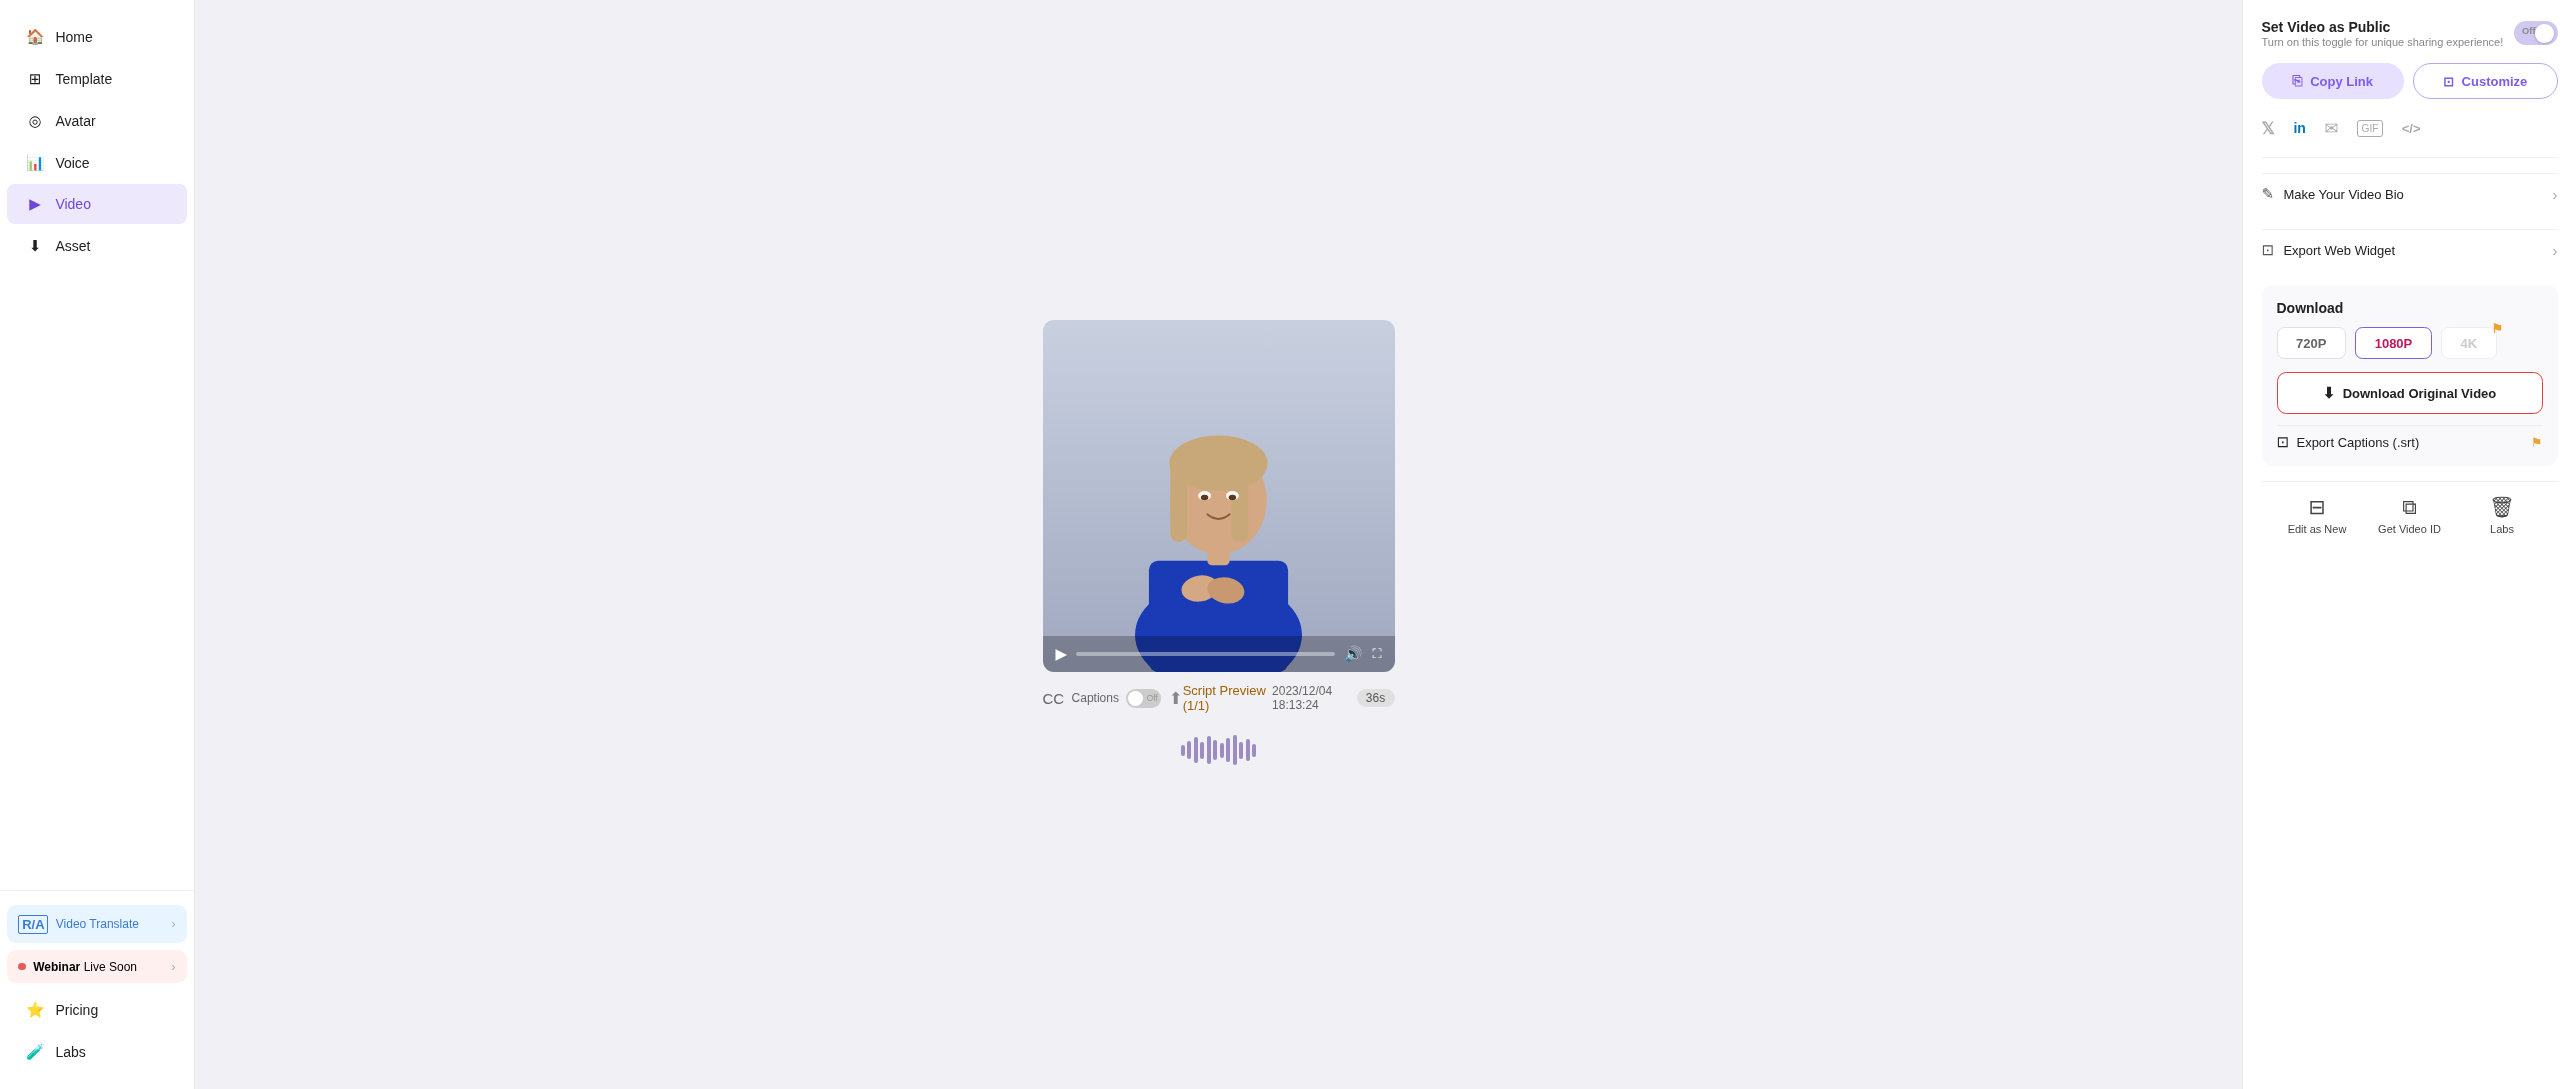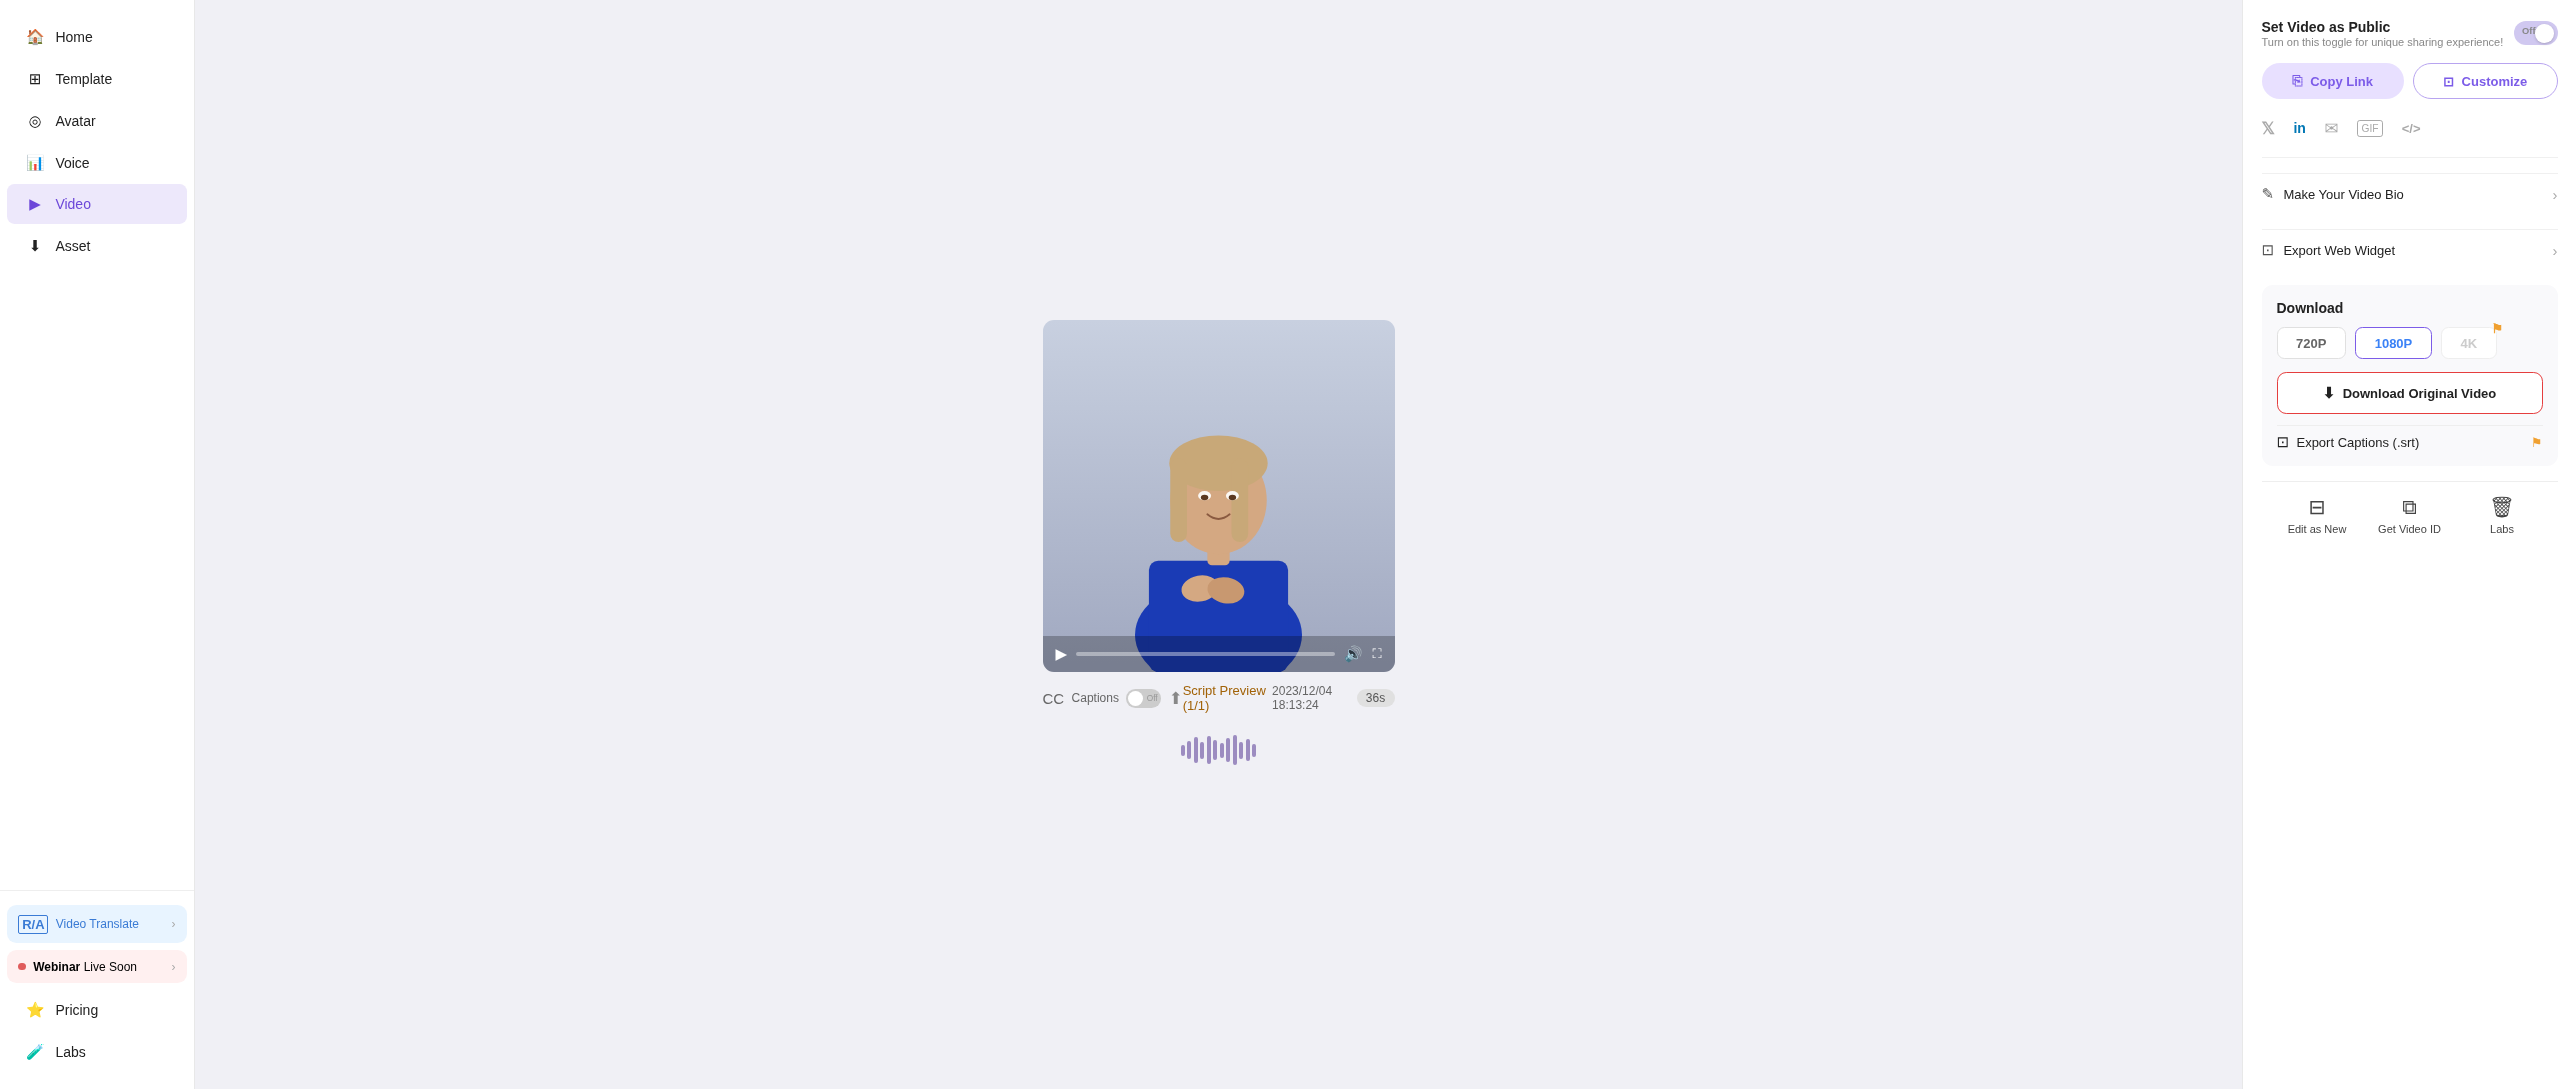--- a/index.html
+++ b/index.html
@@ -296,21 +296,21 @@
       border: 1.9px solid #e0e0e0;
       background: #fff;
       font-size: 13px;
       font-weight: 600;
       color: #666;
       cursor: pointer;
     }
     .quality-btn.active {
       background: #fff;
       border-color: #7c5ce8;
-      color: #3b82f6;
+      color: #be185d;
     }
     .quality-btn.locked { color: #ccc; border-color: #eee; position: relative; }
 
     .download-original-btn {
       width: 100%;
       display: flex;
       align-items: center;
       justify-content: center;
       gap: 7.4px;
       padding: 11px;

